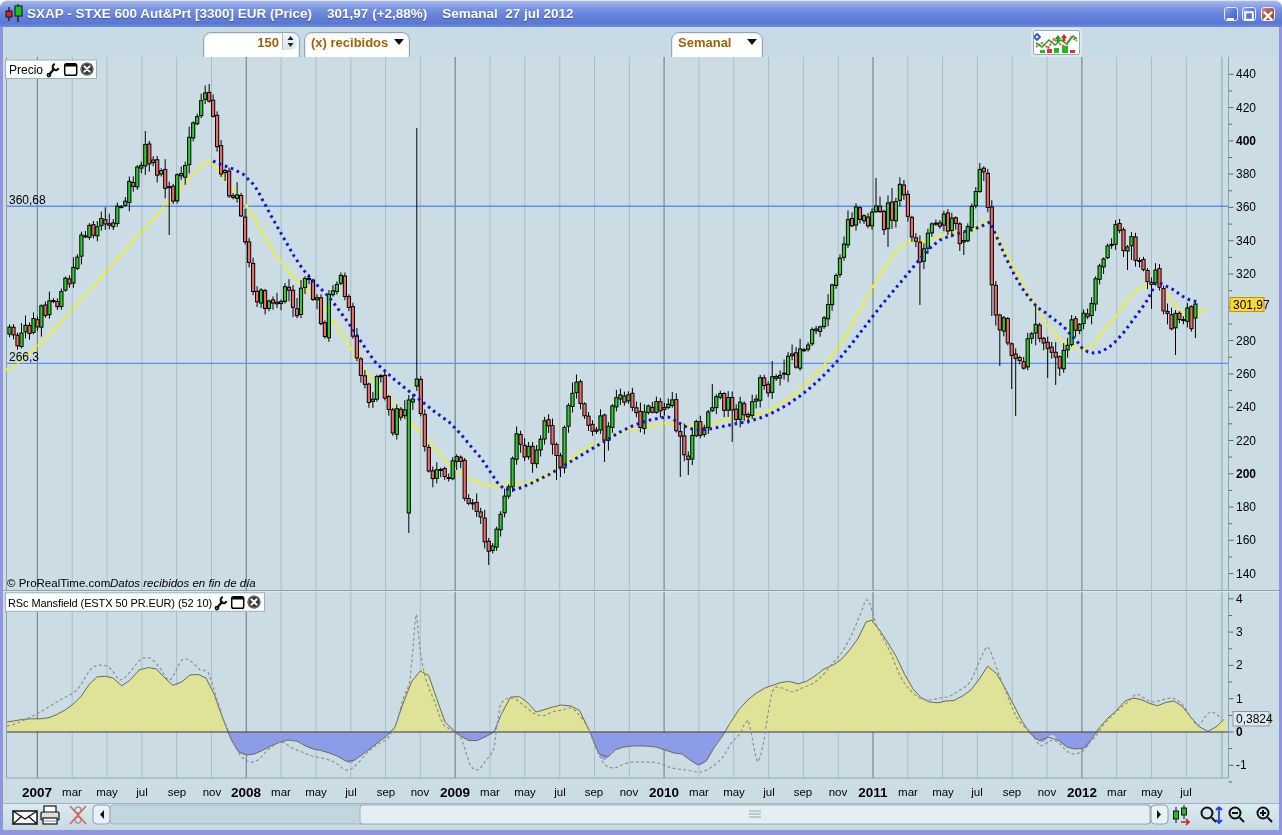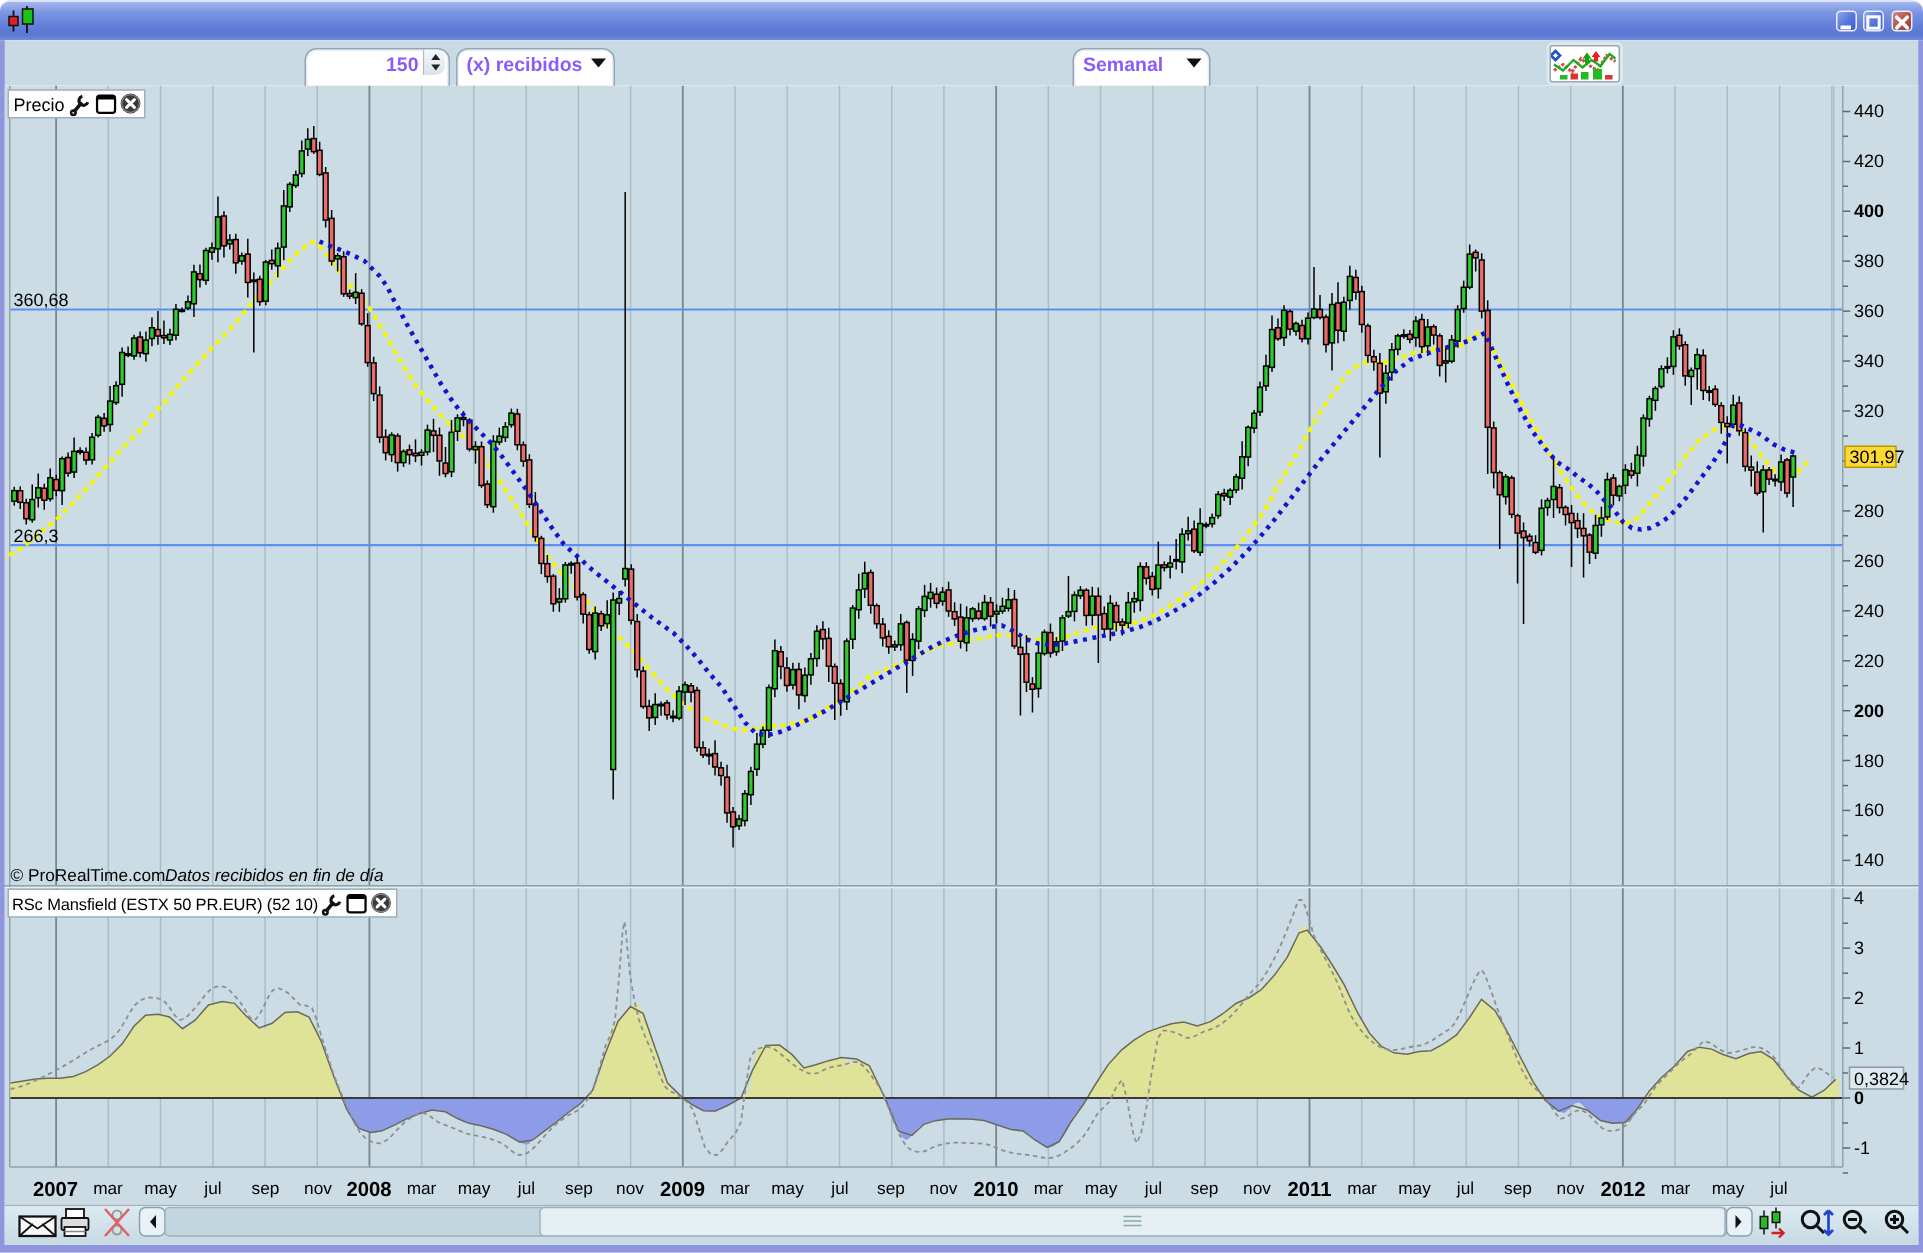--- a/index.html
+++ b/index.html
@@ -4,38 +4,39 @@
 body { width:1282px; height:835px; position:relative; overflow:hidden;
   font-family:"Liberation Sans",sans-serif; background:#fff; }
 .titlebar { position:absolute; left:0; top:0; width:1282px; height:27px;
   background:linear-gradient(#a8b9ee 0%, #7a95e2 28%, #637fd8 62%, #5a78d2 86%, #6f8cdc 100%);
   border-radius:7px 7px 0 0; border-top:1px solid #dde6fb; }
 .titlebar .txt { position:absolute; left:27px; top:5px; color:#fff; font-size:13.5px; font-weight:bold;
   text-shadow:0 1px 1px rgba(0,0,40,.35); white-space:pre; }
 .toolbar { position:absolute; left:0; top:27px; width:1282px; height:30px;
   background:#c8dbe4; border-left:3px solid #8f96dd; border-right:3px solid #8f96dd; }
 .ctl { position:absolute; background:#fff; border:1px solid #93a5b5; border-radius:8px; height:35px;
-  font-size:13px; font-weight:bold; color:#8b5cf6; box-shadow:0 0 0 1px #e6eef3 inset; }
+  font-size:13px; font-weight:bold; color:#a16207; box-shadow:0 0 0 1px #e6eef3 inset; }
 .sideL { position:absolute; left:0; top:27px; width:3px; height:803px; background:#8f96dd; }
 .sideR { position:absolute; right:0; top:27px; width:3px; height:803px; background:#8f96dd; }
 .btoolbar { position:absolute; left:3px; right:3px; top:803px; height:27px;
   background:linear-gradient(#dcebf2,#c6d9e2); border-top:1px solid #9fb3bd; }
 .bottom { position:absolute; left:0; bottom:0; width:1282px; height:5px; background:#8f96dd; }
 .wbtn { position:absolute; top:6px; width:14px; height:14px; border-radius:3px;
   border:1px solid #e8eefc; }
 svg text { fill:#000; }
 </style></head>
 <body>
 <div class="titlebar">
   <svg width="22" height="20" style="position:absolute;left:5px;top:3px">
     <line x1="4" y1="3" x2="4" y2="17" stroke="#111" stroke-width="1.2"></line>
     <rect x="1" y="7" width="6" height="6" fill="#e02020" stroke="#111"></rect>
     <line x1="13" y1="0" x2="13" y2="18" stroke="#111" stroke-width="1.2"></line>
     <rect x="10" y="2" width="7" height="10" fill="#18c418" stroke="#111"></rect>
   </svg>
+  <div class="txt">SXAP - STXE 600 Aut&amp;Prt [3300] EUR (Price)    301,97 (+2,88%)    Semanal  27 jul 2012</div>
   <div class="wbtn" style="right:44px;background:linear-gradient(135deg,#8fa6ee 0%,#5a78dc 50%,#3f5fd0 100%)">
     <svg width="12" height="12">
         <rect x="2" y="8" width="7" height="2.6" fill="#fff"></rect>
       </svg></div>
   <div class="wbtn" style="right:26px;background:linear-gradient(135deg,#8fa6ee 0%,#5a78dc 50%,#3f5fd0 100%)">
     <svg width="12" height="12">
         <rect x="2.2" y="2.2" width="7.6" height="7.6" fill="none" stroke="#fff" stroke-width="2"></rect>
       </svg></div>
   <div class="wbtn" style="right:7px;background:linear-gradient(135deg,#cf8d82 0%,#b0554a 50%,#9c4033 100%)">
     <svg width="12" height="12">
@@ -50,21 +51,21 @@
           <path d="M7.5,3 L10.5,7 H4.5 Z" fill="#222"></path>
           <path d="M7.5,14 L10.5,10 H4.5 Z" fill="#222"></path>
         </svg></span>
   </div>
   <div class="ctl" style="left:301px;top:5px;width:106px;">
     <span style="position:absolute;left:6px;top:2px">(x) recibidos</span>
     <svg width="14" height="17" style="position:absolute;right:3px;top:0">
         <path d="M2,6 L12,6 L7,12 Z" fill="#111"></path>
       </svg>
   </div>
-  <div class="ctl" style="left:668px;top:5px;width:92px;margin-left:44px;">
+  <div class="ctl" style="left:668px;top:5px;width:92px;">
     <span style="position:absolute;left:6px;top:2px">Semanal</span>
     <svg width="14" height="17" style="position:absolute;right:3px;top:0">
         <path d="M2,6 L12,6 L7,12 Z" fill="#111"></path>
       </svg>
   </div>
   <div style="position:absolute;left:1030px;top:3px;width:47px;height:25px;background:#fff;border:1px solid #98a8b2;border-radius:2px;box-shadow:0 0 0 2px #dce8ee">
     <svg width="45" height="23">
       <path d="M2,16 L8,12 L14,17 L20,8 L26,13 L31,16 L37,6 L43,10" fill="none" stroke="#d05050" stroke-width="2" stroke-dasharray="2,1"></path>
       <path d="M2,12 L8,16 L15,9 L21,14 L27,9 L33,13 L39,5 L43,8" fill="none" stroke="#22aa22" stroke-width="1.6"></path>
       <rect x="6" y="19" width="5" height="3" fill="#22bb22"></rect>

